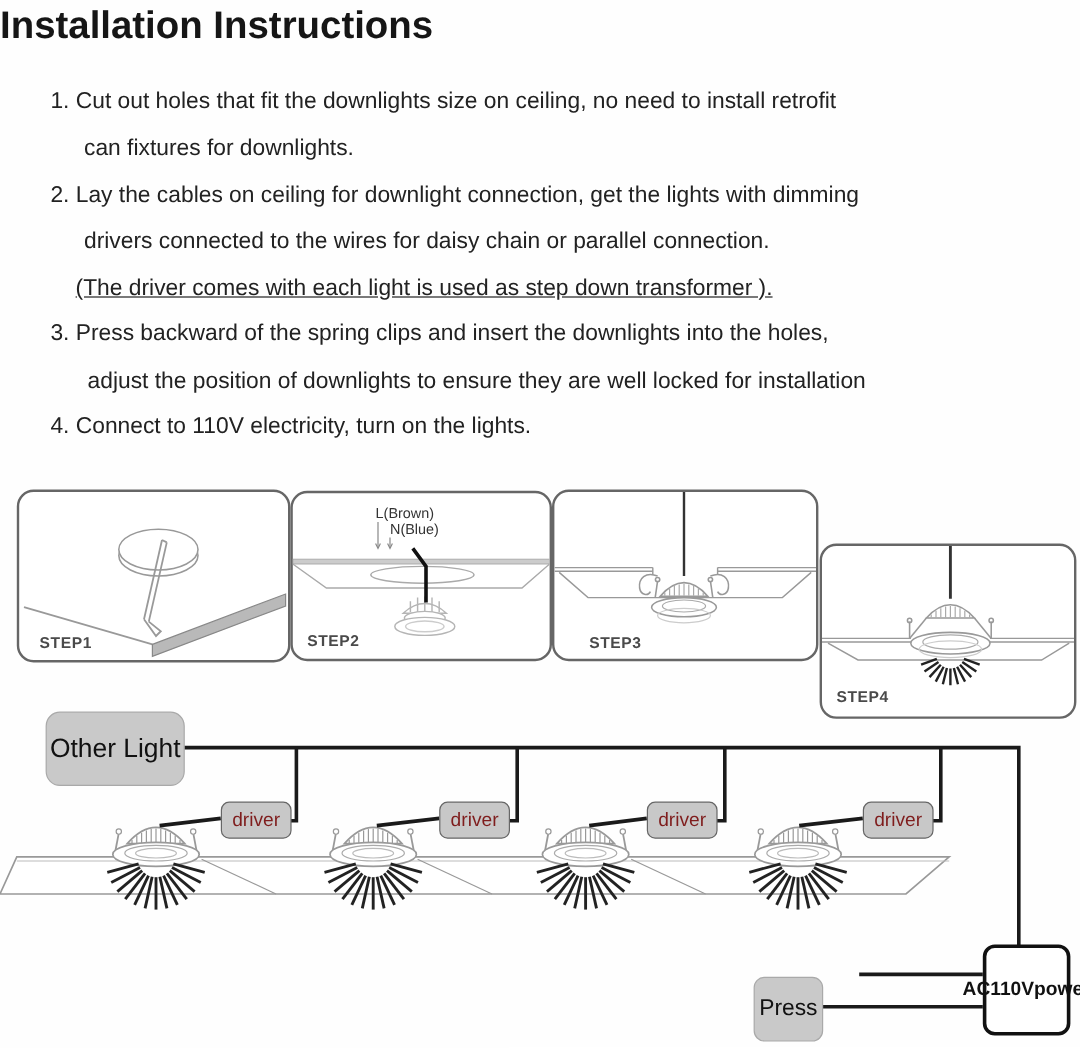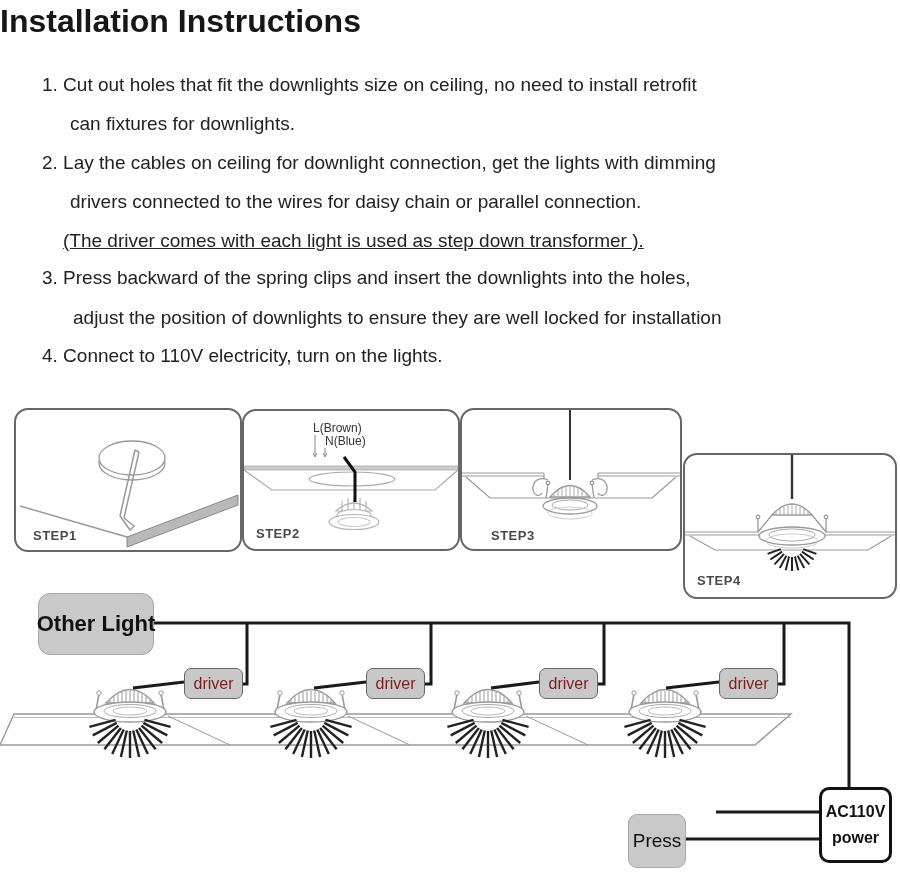--- a/index.html
+++ b/index.html
@@ -8,21 +8,21 @@
   .title{position:absolute;top:3px;left:0;right:0;text-align:left;
          font-size:32px;font-weight:bold;color:#161616;letter-spacing:0px;}
   .iline{position:absolute;font-size:19px;line-height:1;white-space:nowrap;color:#222;}
   .panel{position:absolute;border:2px solid #666;border-radius:14px;background:#fff;}
   .steplabel{position:absolute;font-size:13px;font-weight:bold;color:#4a4a4a;letter-spacing:0.5px;}
   .node{position:absolute;background:#c9c9c9;border:1px solid #a9a9a9;border-radius:10px;
         display:flex;align-items:center;justify-content:center;white-space:nowrap;color:#111;}
   .driver{position:absolute;background:#c8c8c8;border:1.5px solid #666;border-radius:7px;
         display:flex;align-items:center;justify-content:center;font-size:16px;color:#7f1d1d;}
   .powerbox{position:absolute;background:#fff;border:3px solid #111;border-radius:10px;
-        display:flex;flex-direction:column;align-items:center;justify-content:center;
+        display:flex;flex-direction:row;align-items:center;justify-content:center;
         font-weight:bold;font-size:16px;color:#111;line-height:1.6;}
   svg{position:absolute;left:0;top:0;}
   .panel svg{position:absolute;left:0;top:0;}
 </style>
 </head>
 <body>
 
 <div class="page">
 
   <div class="title">Installation Instructions</div>
@@ -237,21 +237,21 @@
         <polyline points="784,33 784,94 777,94"></polyline>
         <line x1="184" y1="92" x2="133" y2="98"></line>
         <line x1="366" y1="92" x2="314" y2="98"></line>
         <line x1="539" y1="92" x2="491" y2="98"></line>
         <line x1="719" y1="92" x2="666" y2="98"></line>
         <line x1="716" y1="222" x2="819" y2="222"></line>
         <line x1="685" y1="249" x2="819" y2="249"></line>
       </g>
     </svg>
 
-    <div class="node" style="left:38px;top:3px;width:114px;height:60px;font-size:22px;border-radius:12px;font-weight:bold;">Other Light</div>
+    <div class="node" style="left:38px;top:3px;width:114px;height:60px;font-size:22px;border-radius:12px;">Other Light</div>
 
     <div class="driver" style="left:184px;top:78px;width:57px;height:29px;">driver</div>
     <div class="driver" style="left:366px;top:78px;width:57px;height:29px;">driver</div>
     <div class="driver" style="left:539px;top:78px;width:57px;height:29px;">driver</div>
     <div class="driver" style="left:719px;top:78px;width:57px;height:29px;">driver</div>
 
     <div class="node" style="left:628px;top:224px;width:56px;height:52px;font-size:19px;border-radius:9px;">Press</div>
 
     <div class="powerbox" style="left:819px;top:197px;width:67px;height:70px;">
       <div>AC110V</div>

